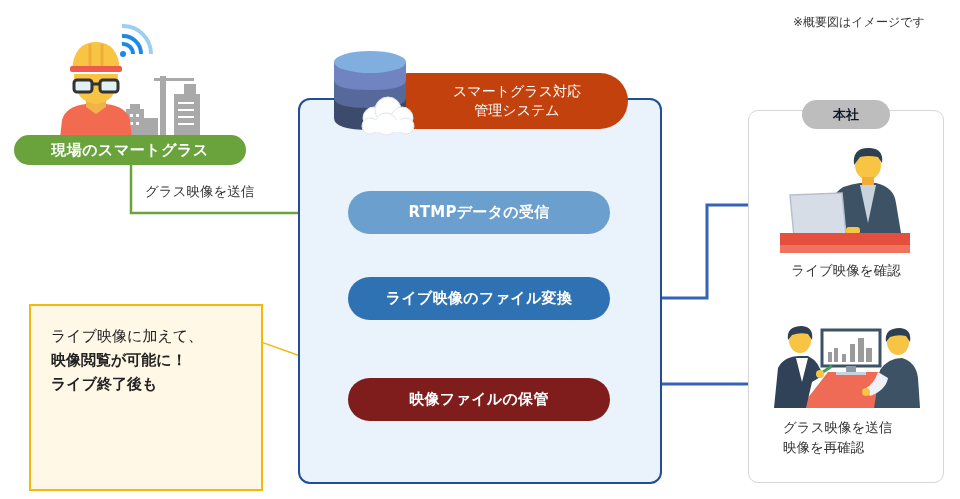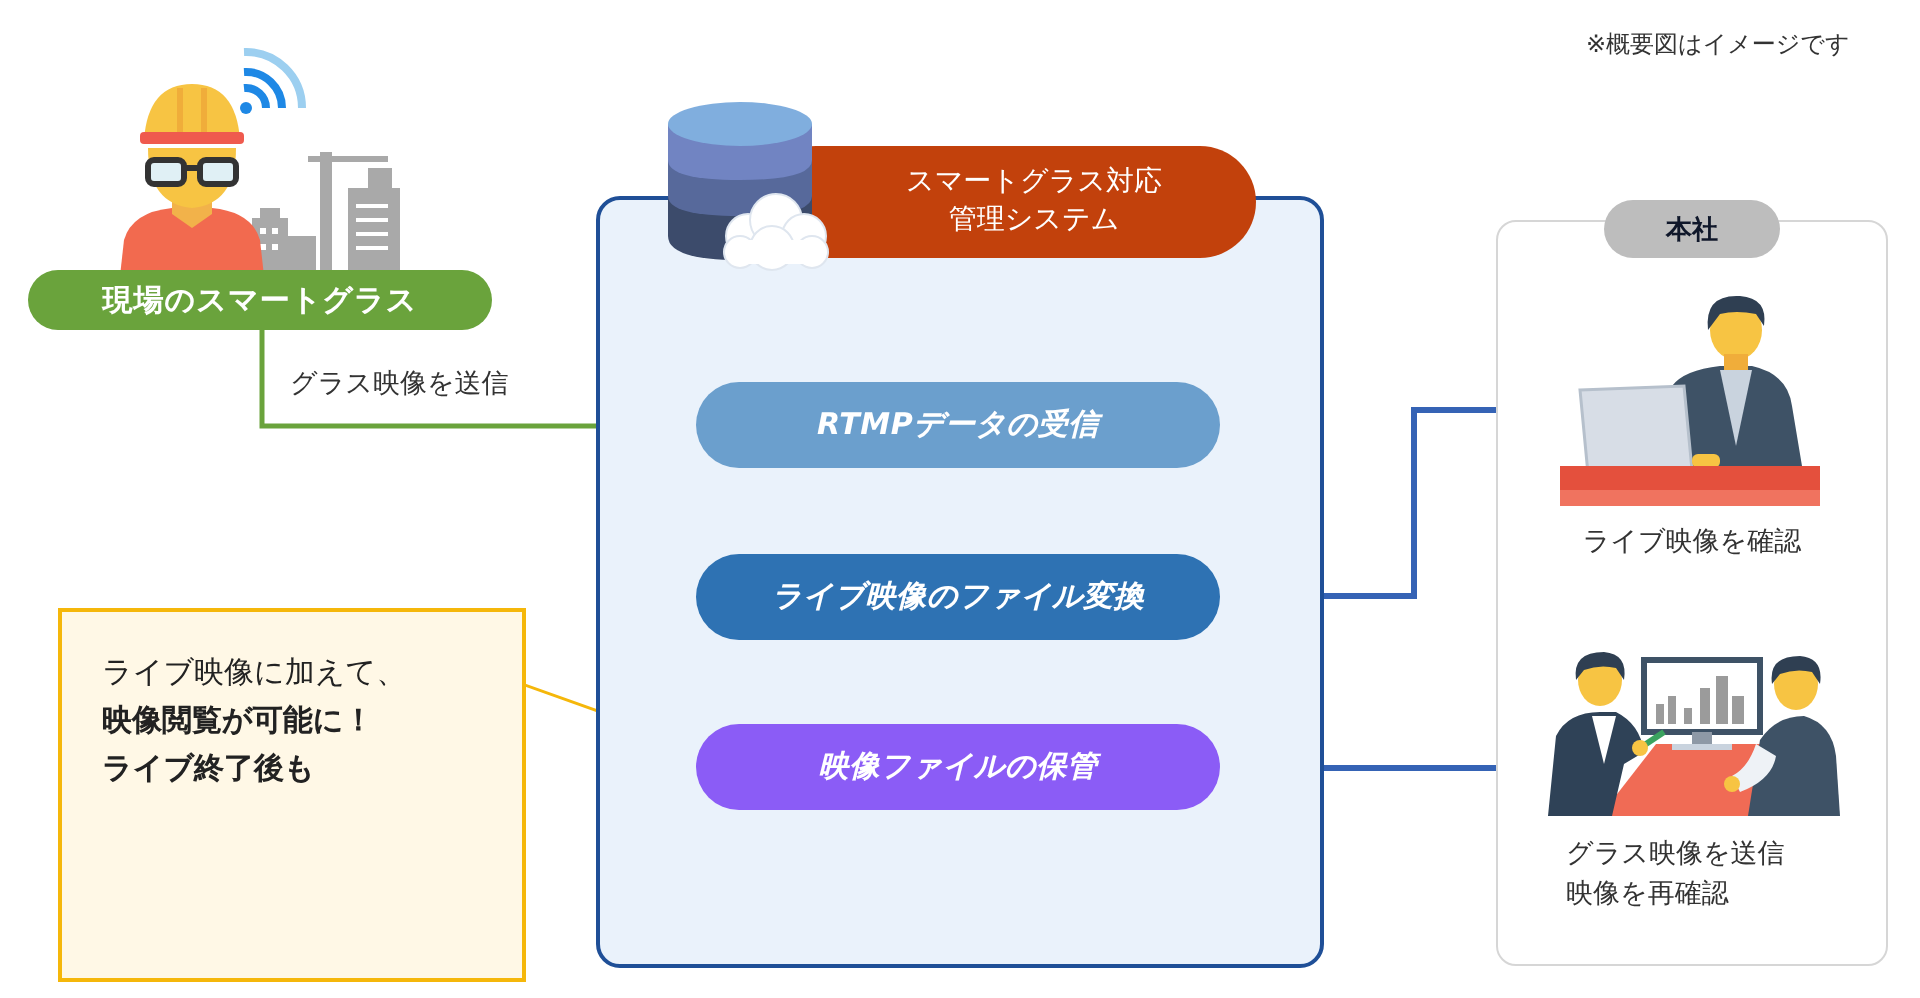--- a/index.html
+++ b/index.html
@@ -27,25 +27,25 @@
     left: 380px; top: 73px; width: 248px; height: 56px; border-radius: 28px;
     background: #c2410c; color: #fff; font-weight: normal; font-size: 14px; line-height: 19px;
     display: flex; flex-direction: column; align-items: center; justify-content: center;
     padding-left: 26px;
   }
   .db-illust { left: 330px; top: 46px; width: 90px; height: 96px; }
 
   .flow-box {
     position: absolute; left: 348px; width: 262px; height: 43px; border-radius: 22px;
     color: #fff; font-weight: bold; font-size: 15px;
-    display: flex; align-items: center; justify-content: center; letter-spacing: 0.3px; font-style: italic;
+    display: flex; align-items: center; justify-content: center; letter-spacing: 0.3px;
   }
   .flow-1 { top: 191px; background: #6b9fcd; }
   .flow-2 { top: 277px; background: #2e72b3; }
-  .flow-3 { top: 362px; background: #8b5cf6; }
+  .flow-3 { top: 378px; background: #7f1d1d; }
 
   
   .callout {
     left: 29px; top: 304px; width: 234px; height: 187px; background: #fff8e6;
     border: 2px solid #f5b70a; padding: 18px 0 0 20px; font-size: 15px; line-height: 24px; color: #222;
   }
   .callout .b { font-weight: bold; }
 
   
   .hq-panel {

